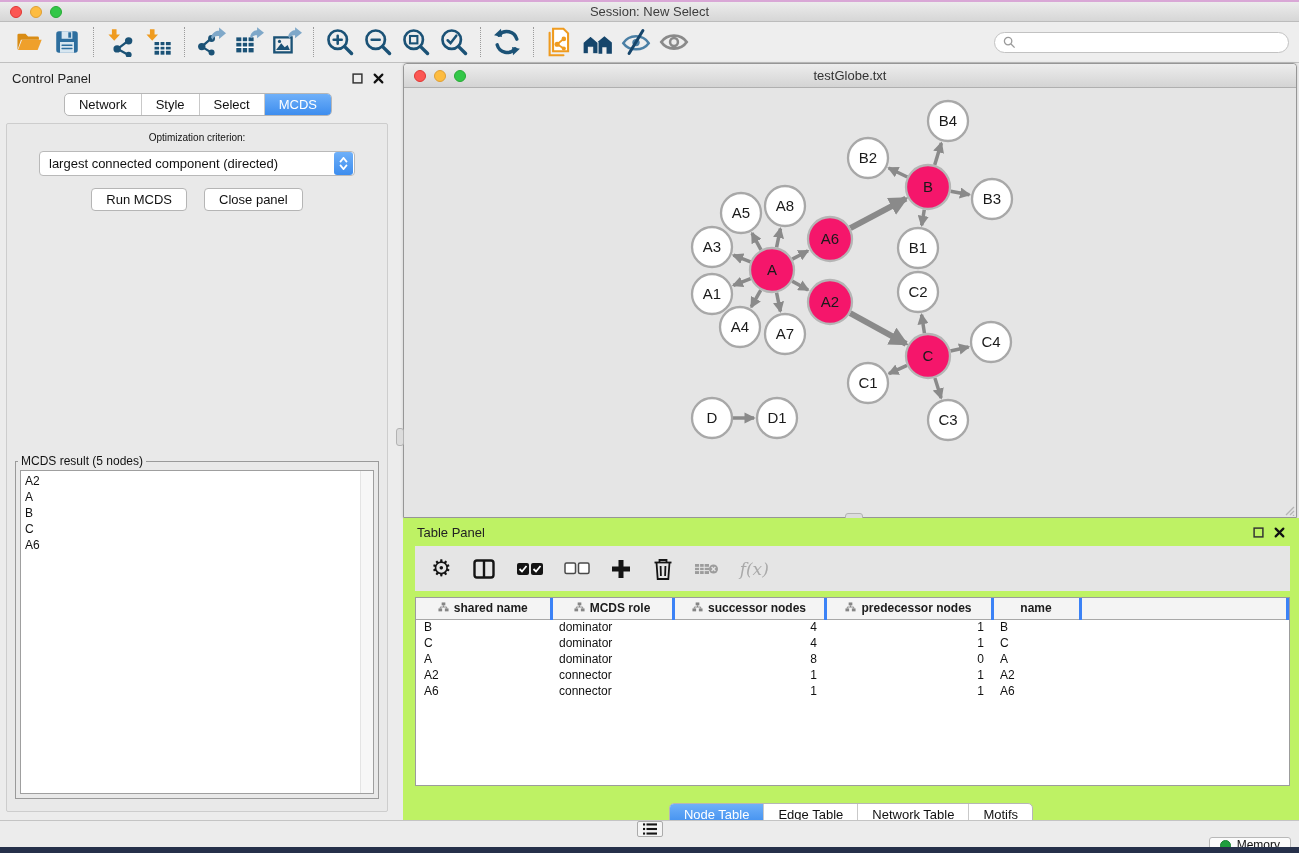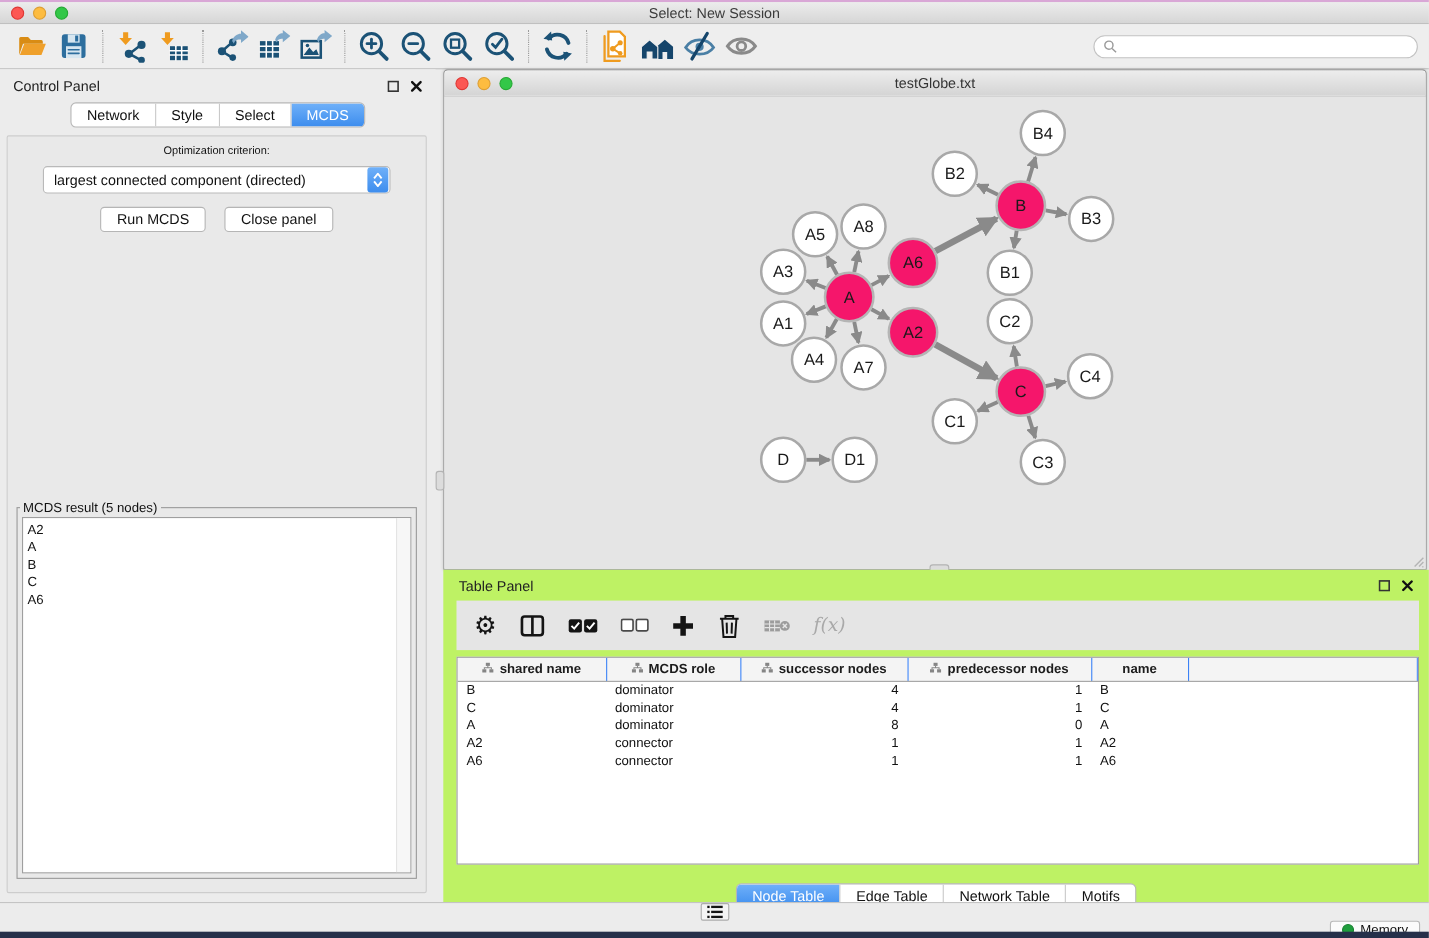--- a/index.html
+++ b/index.html
@@ -78,21 +78,21 @@
     gap:20px; padding:0 16px; }
   .tp-toolbar .ticon { display:flex; align-items:center; justify-content:center; }
   .gear-glyph { font-size:23px; color:#141414; line-height:1; }
   .fx { font-family:"DejaVu Serif", serif; font-style:italic; font-size:17px; color:#a9a9a9; }
   .tp-tablewrap { margin:6px 9px 0 12px; height:189px; background:#fff; border:1px solid #9c9c9c; overflow:hidden; }
   table.datatable { border-collapse:collapse; table-layout:fixed; width:100%; }
   table.datatable col.c0{width:135px} table.datatable col.c1{width:122px}
   table.datatable col.c2{width:152px} table.datatable col.c3{width:167px}
   table.datatable col.c4{width:88px}
   table.datatable th { height:21px; background:#f4f4f4; border-bottom:1px solid #a8a8a8;
-    border-right:1px solid #3b82f6; font-size:12px; font-weight:bold; color:#1c1c1c; text-align:center;
+    border-right:3px solid #3b82f6; font-size:12px; font-weight:bold; color:#1c1c1c; text-align:center;
     white-space:nowrap; overflow:hidden; }
   table.datatable th .thinner { display:inline-flex; align-items:center; gap:5px; }
   table.datatable td { height:16px; font-size:12px; color:#111; padding:0 8px; white-space:nowrap; overflow:hidden; }
   td.a-l { text-align:left; } td.a-r { text-align:right; }
   .tp-tabs { display:flex; justify-content:center; margin-top:17px; }
 
   
   .statusbar { position:absolute; left:0; right:0; bottom:6px; height:27px; background:#ececec;
     border-top:1px solid #c4c4c4; display:flex; align-items:center; padding:0 8px;flex-direction:column; }
   .list-btn { width:26px; height:21px; background:#f4f4f4; border:1px solid #ababab; border-radius:2px;
@@ -104,21 +104,21 @@
 
   .iconx line, .iconx path { stroke-linecap:round; }
 </style>
 </head>
 <body>
 
 <div class="app">
 
   <div class="pinkline"></div>
   <div class="titlebar">
-    <div class="title-text">Select: New Session</div>
+    <div class="title-text">Session: New Select</div>
     <div class="lights">
       <div class="light red"></div>
       <div class="light yellow"></div>
       <div class="light green"></div>
     </div>
   </div>
 
   <div class="toolbar">
     <div class="tbtn">
       <svg class="iconx" width="30" height="30" viewBox="0 0 26 26">

